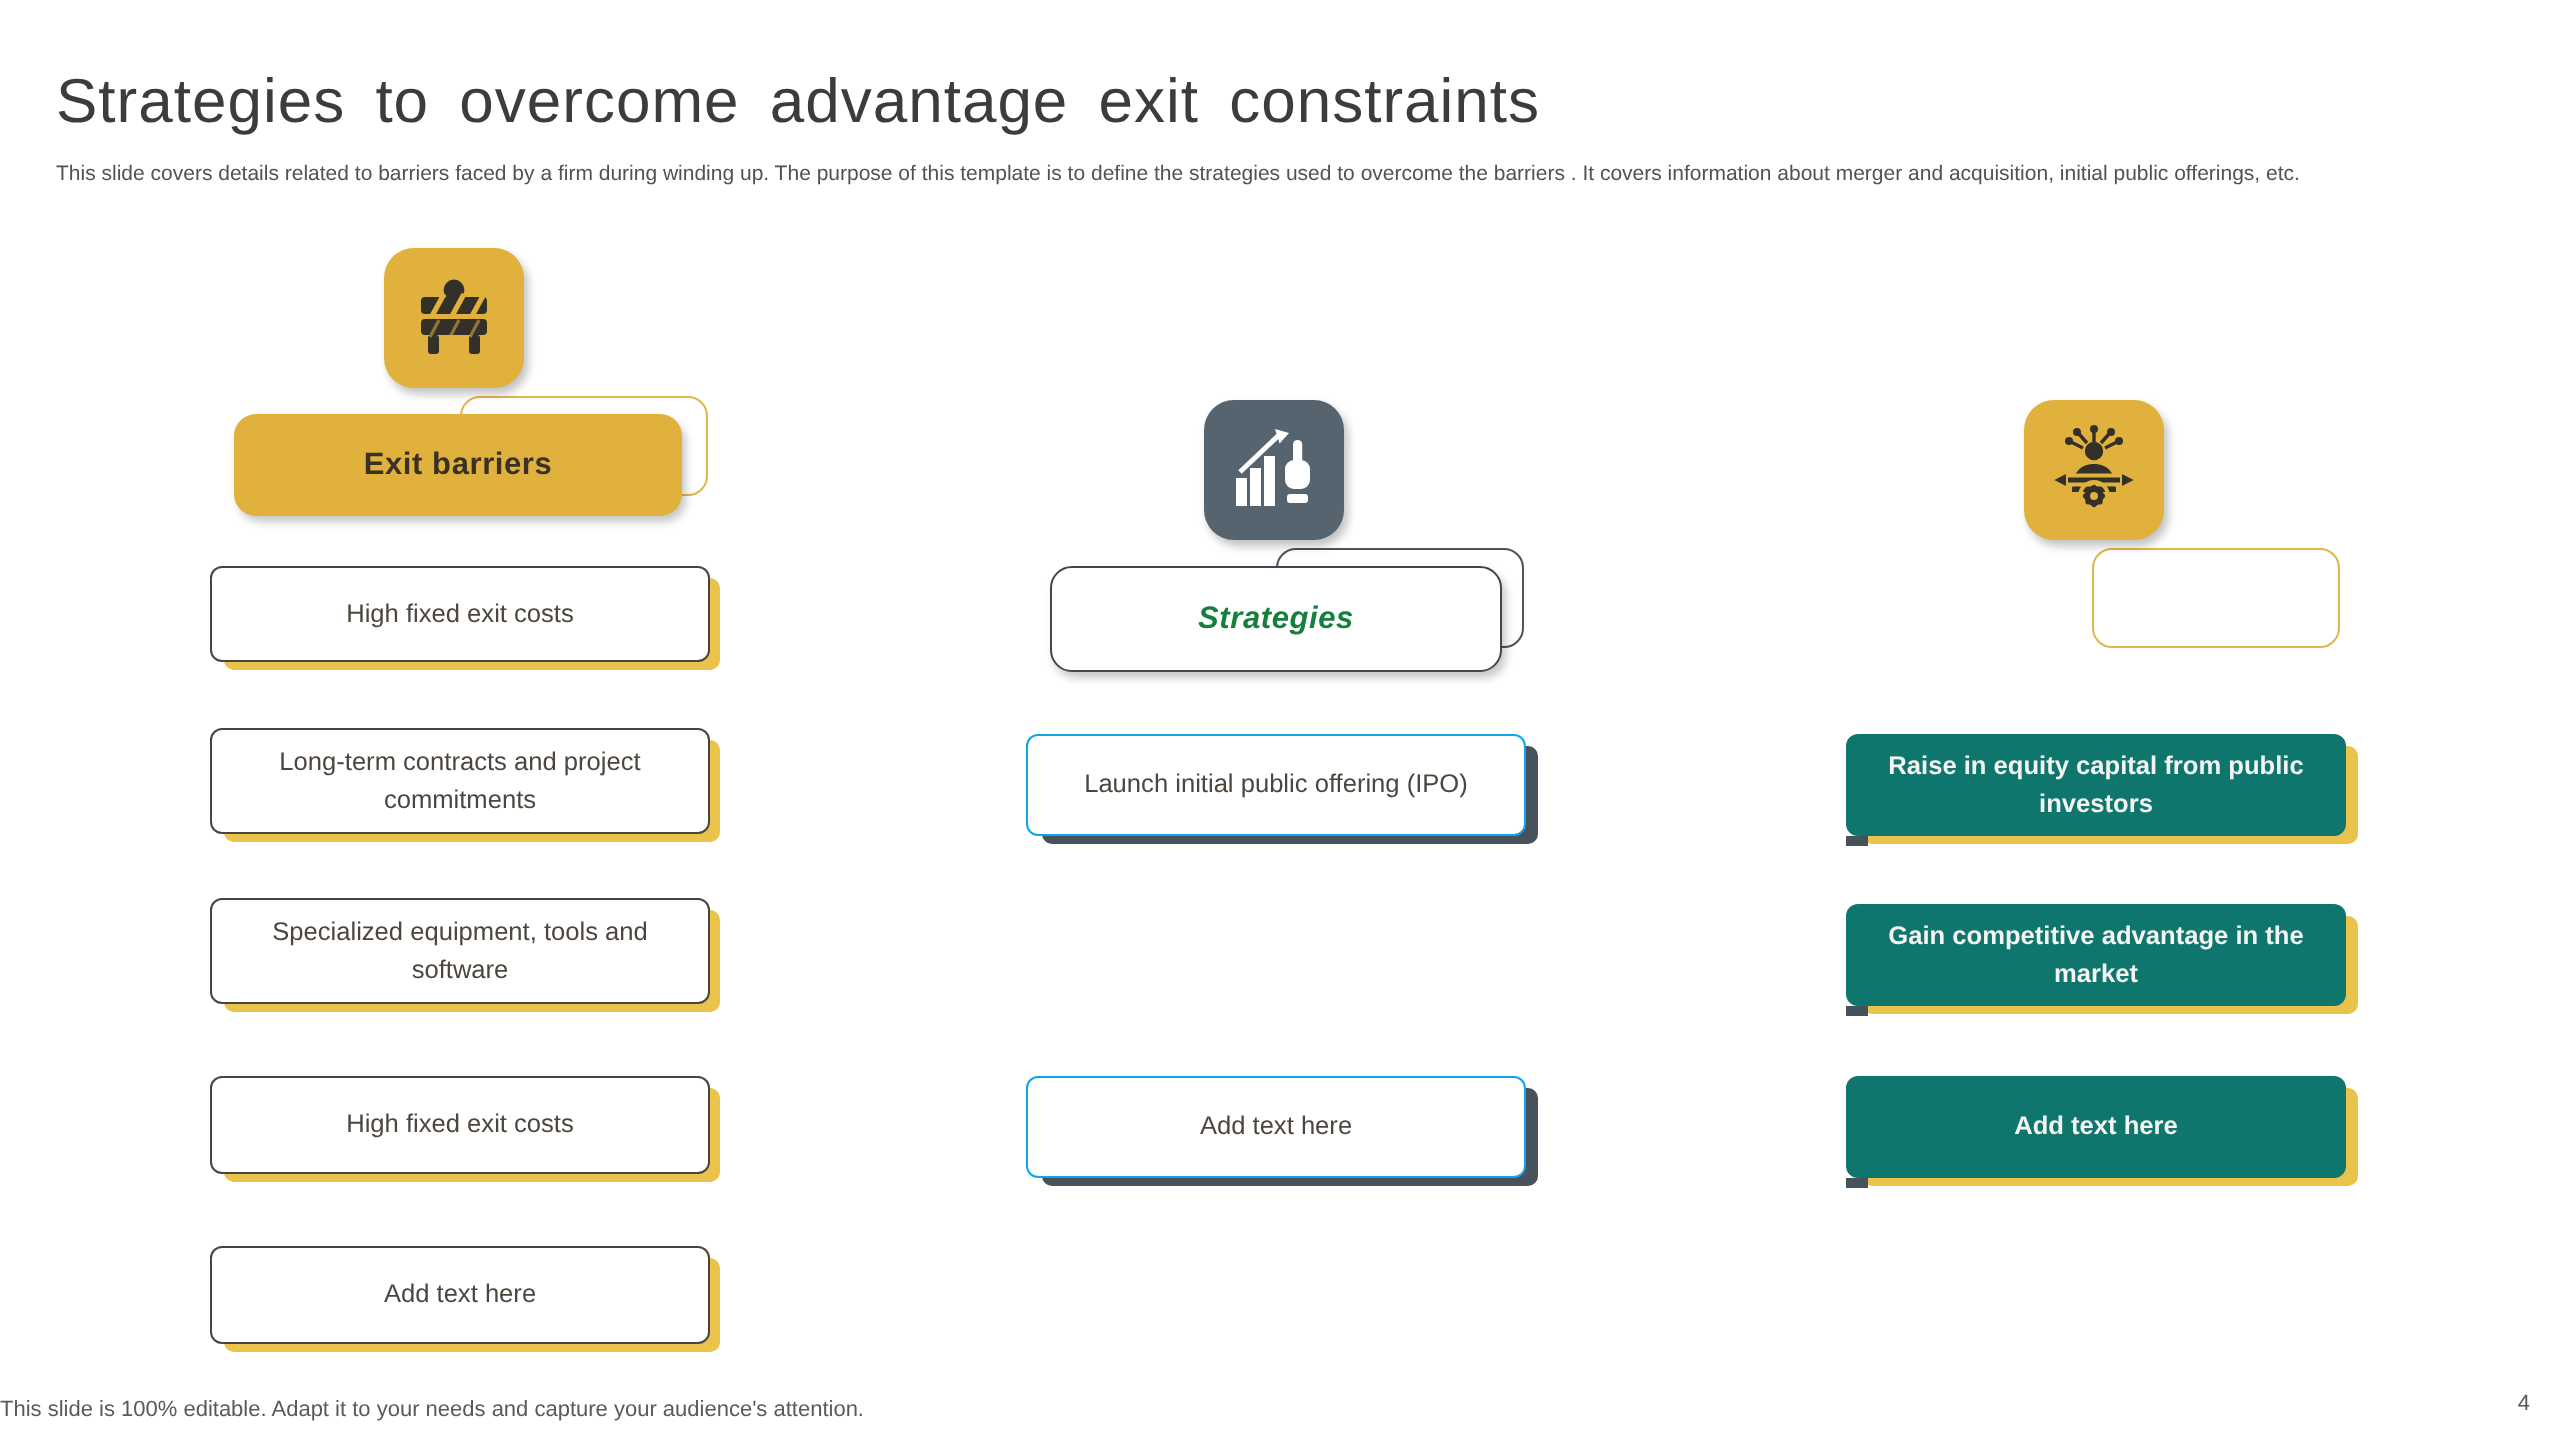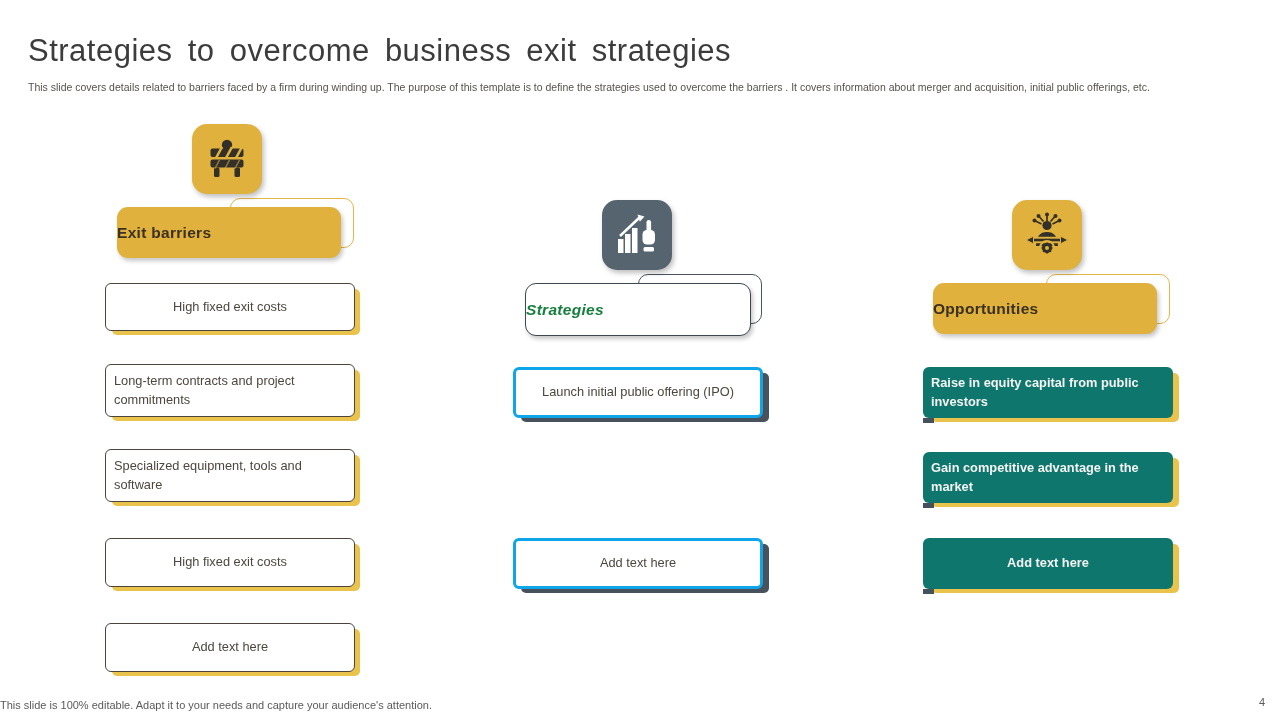--- a/index.html
+++ b/index.html
@@ -27,56 +27,56 @@
   .tile-slate{background:#55646e;}
   
   .hdr-outline{
     position:absolute;width:122px;height:48px;border-radius:10px;
     border:1.3px solid;z-index:1;background:transparent;
   }
   .outline-yellow{border-color:#e1b748;}
   .outline-dark{border-color:#4a545e;}
   .col-header{
     position:absolute;width:224px;height:51px;border-radius:11px;z-index:2;
-    display:flex;align-items:center;justify-content:flex-start;
+    display:flex;align-items:center;justify-content:center;
     font-size:15.5px;font-weight:bold;letter-spacing:0.3px;
     box-shadow:2px 3px 4px rgba(0,0,0,0.22);
   }
   .header-yellow{background:#e0b13c;color:#3a3023;}
   .header-white{background:#ffffff;border:1.6px solid #3e4850;color:#15803d;font-style:italic;}
   
   .item{
     position:absolute;width:250px;box-sizing:border-box;border-radius:6px;
-    display:flex;align-items:center;justify-content:center;
+    display:flex;align-items:center;justify-content:center;text-align:center;
     padding:4px 8px;font-size:12.8px;line-height:1.45;z-index:2;
   }
   .item-white-y{background:#ffffff;border:1px solid #4a443c;color:#4c463e;
     box-shadow:6px 5px 0 -1px #e9c34c;}
-  .item-white-d{background:#ffffff;border:3px solid #0ea5e9;color:#4c463e;
+  .item-white-d{background:#ffffff;border:1px solid #0ea5e9;color:#4c463e;
     box-shadow:7px 5px 0 -1px #47525c;}
   .item-dark{background:#0f766e;color:#f4f4f2;
     box-shadow:7px 5px 0 -1px #e9c34c;font-weight:bold;}
   .item-dark::after{
     content:"";position:absolute;left:0;bottom:-5px;width:11px;height:5px;background:#46525b;
   }
   
   .footer-note{
     position:absolute;left:0;right:0;bottom:9px;text-align:left;
     font-size:11px;color:#5a5a5a;
   }
   .page-num{
     position:absolute;right:15px;bottom:12px;font-size:11px;color:#5a5a5a;
   }
 </style>
 </head>
 <body>
 
 <div class="slide">
 
-  <h1 class="title">Strategies to overcome business exit strategies</h1>
+  <h1 class="title">Strategies to overcome advantage exit constraints</h1>
   <p class="subtitle">This slide covers details related to barriers faced by a firm during winding up. The purpose of this template is to define the strategies used to overcome the barriers . It covers information about merger and acquisition, initial public offerings, etc.</p>
 
   <div class="icon-tile tile-yellow" style="left:192px;top:124px">
     <svg width="48" height="48" viewBox="0 0 48 48">
       <g fill="#33302a">
         <circle cx="24" cy="10" r="5.2"></circle>
         <rect x="7.5" y="13.5" width="33" height="8.5" rx="2"></rect>
         <rect x="7.5" y="24.5" width="33" height="8" rx="2"></rect>
         <rect x="11" y="32.5" width="5.5" height="9.5" rx="1.5"></rect>
         <rect x="31.5" y="32.5" width="5.5" height="9.5" rx="1.5"></rect>
@@ -151,23 +151,20 @@
       <circle cx="24" cy="37" r="7" fill="none" stroke="#e0b13c" stroke-width="2"></circle>
       <g fill="#33302a">
         <rect x="19.7" y="32.7" width="8.6" height="8.6" rx="1.2"></rect>
         <rect x="19.7" y="32.7" width="8.6" height="8.6" rx="1.2" transform="rotate(45 24 37)"></rect>
         <circle cx="24" cy="37" r="4.6"></circle>
       </g>
       <circle cx="24" cy="37" r="2" fill="#e0b13c"></circle>
     </svg>
   </div>
   <div class="hdr-outline outline-yellow" style="left:1046px;top:274px"></div>
-  <div class="col-header header-yellow" style="left:933px;top:283px">
-    <span>Opportunities</span>
-  </div>
   <div class="item item-dark" style="left:923px;top:367px;height:51px">
     <span>Raise in equity capital from public investors</span>
   </div>
   <div class="item item-dark" style="left:923px;top:452px;height:51px">
     <span>Gain competitive advantage in the market</span>
   </div>
   <div class="item item-dark" style="left:923px;top:538px;height:51px">
     <span>Add text here</span>
   </div>
 

